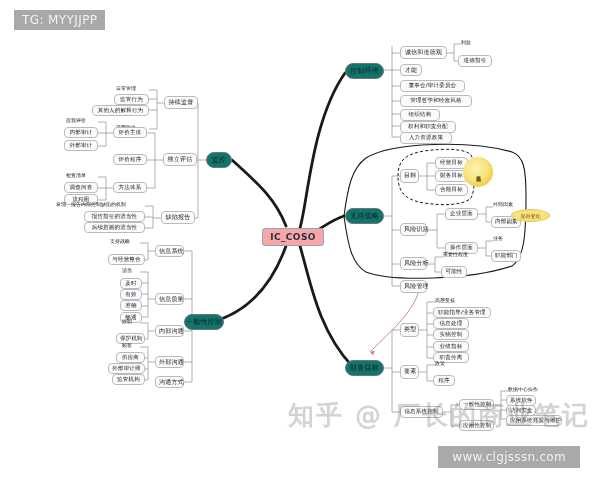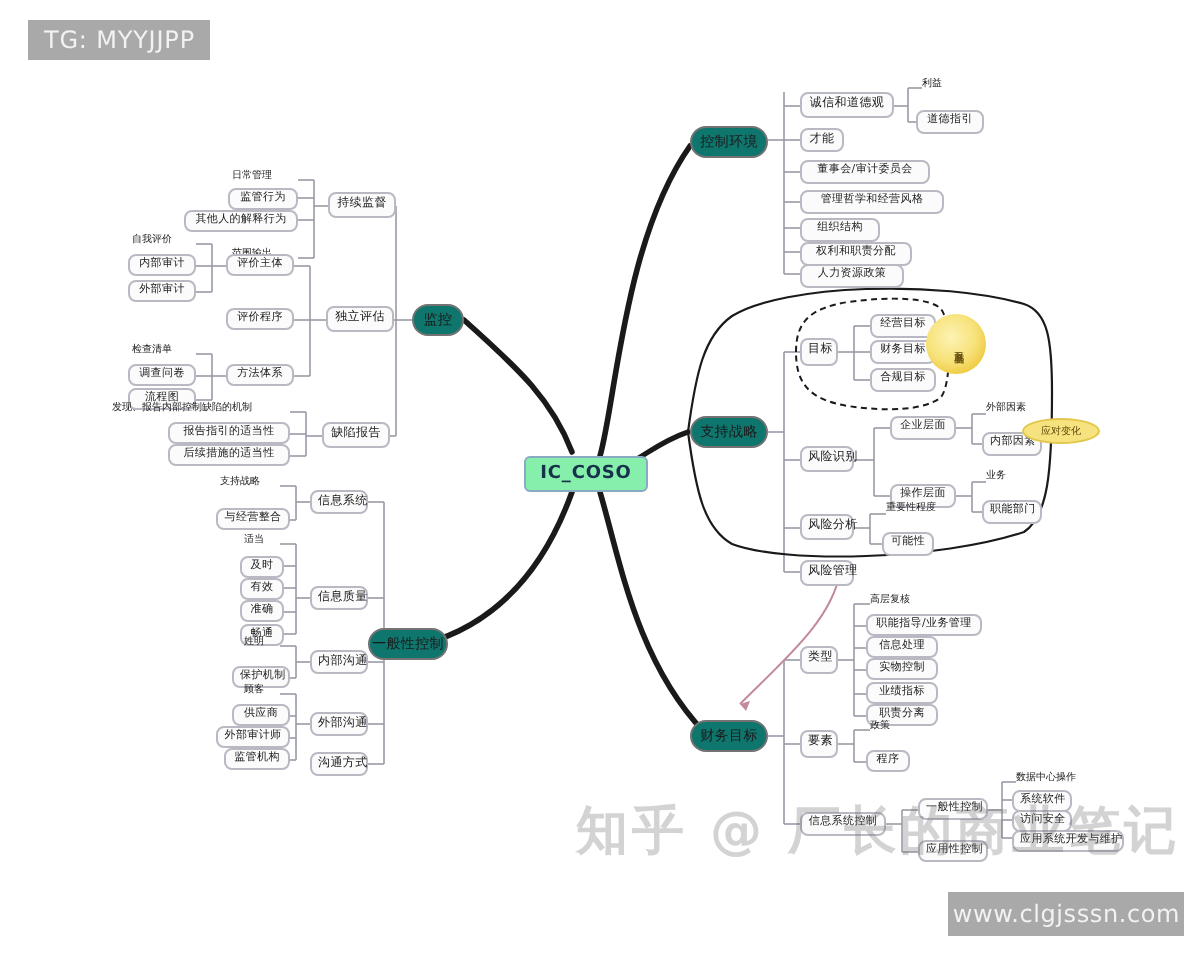--- a/index.html
+++ b/index.html
@@ -10,21 +10,21 @@
 
   
   .node{position:absolute;box-sizing:border-box;
         white-space:nowrap;text-align:center;
         color:#1a1a1a;background:#fbfbfb;
         border:1px solid #b9b9c4;border-radius:4px;
         line-height:1;letter-spacing:.2px;}
   .plain{position:absolute;white-space:nowrap;color:#1a1a1a;
          background:transparent;border:none;line-height:1;}
 
-  .center{background:#86efac;border:1px solid #8aa9c2;border-radius:3px;
+  .center{background:#fca5a5;border:1px solid #8aa9c2;border-radius:3px;
           color:#17324a;font-weight:bold;letter-spacing:.4px;}
   .main{background:#0f766e;border:1px solid #737373;border-radius:9px;}
 
   .t5{font-size:5px;}
   .t55{font-size:5.5px;}
   .t6{font-size:6px;}
   .t7{font-size:7px;}
   .t9{font-size:9px;}
 
   .pad{padding:2px 3px;}
@@ -37,21 +37,21 @@
             font-size:5px;color:#6a5310;letter-spacing:0px;line-height:1.05;}
   .pill{position:absolute;border-radius:50%/50%;
         background:#f6e27e;border:1px solid #e2c74d;
         color:#5d4a0c;font-size:5px;
         display:flex;align-items:center;justify-content:center;}
 
   
   .wm{position:absolute;background:#a9a9a9;color:#f2f2f2;
       display:flex;align-items:center;}
   #wm-top{left:14px;top:10px;padding:3px 8px;font-size:12px;letter-spacing:.4px;}
-  #wm-bot{right:8px;bottom:12px;padding:4px 2px;font-size:12px;letter-spacing:.3px;}
+  #wm-bot{right:20px;bottom:12px;padding:4px 14px;font-size:12px;letter-spacing:.3px;}
 
   .ghost{position:absolute;color:rgba(110,110,110,.30);
          font-size:26px;font-weight:bold;letter-spacing:2px;
          white-space:nowrap;pointer-events:none;}
 </style>
 </head>
 <body>
 
 <div id="stage">
 

